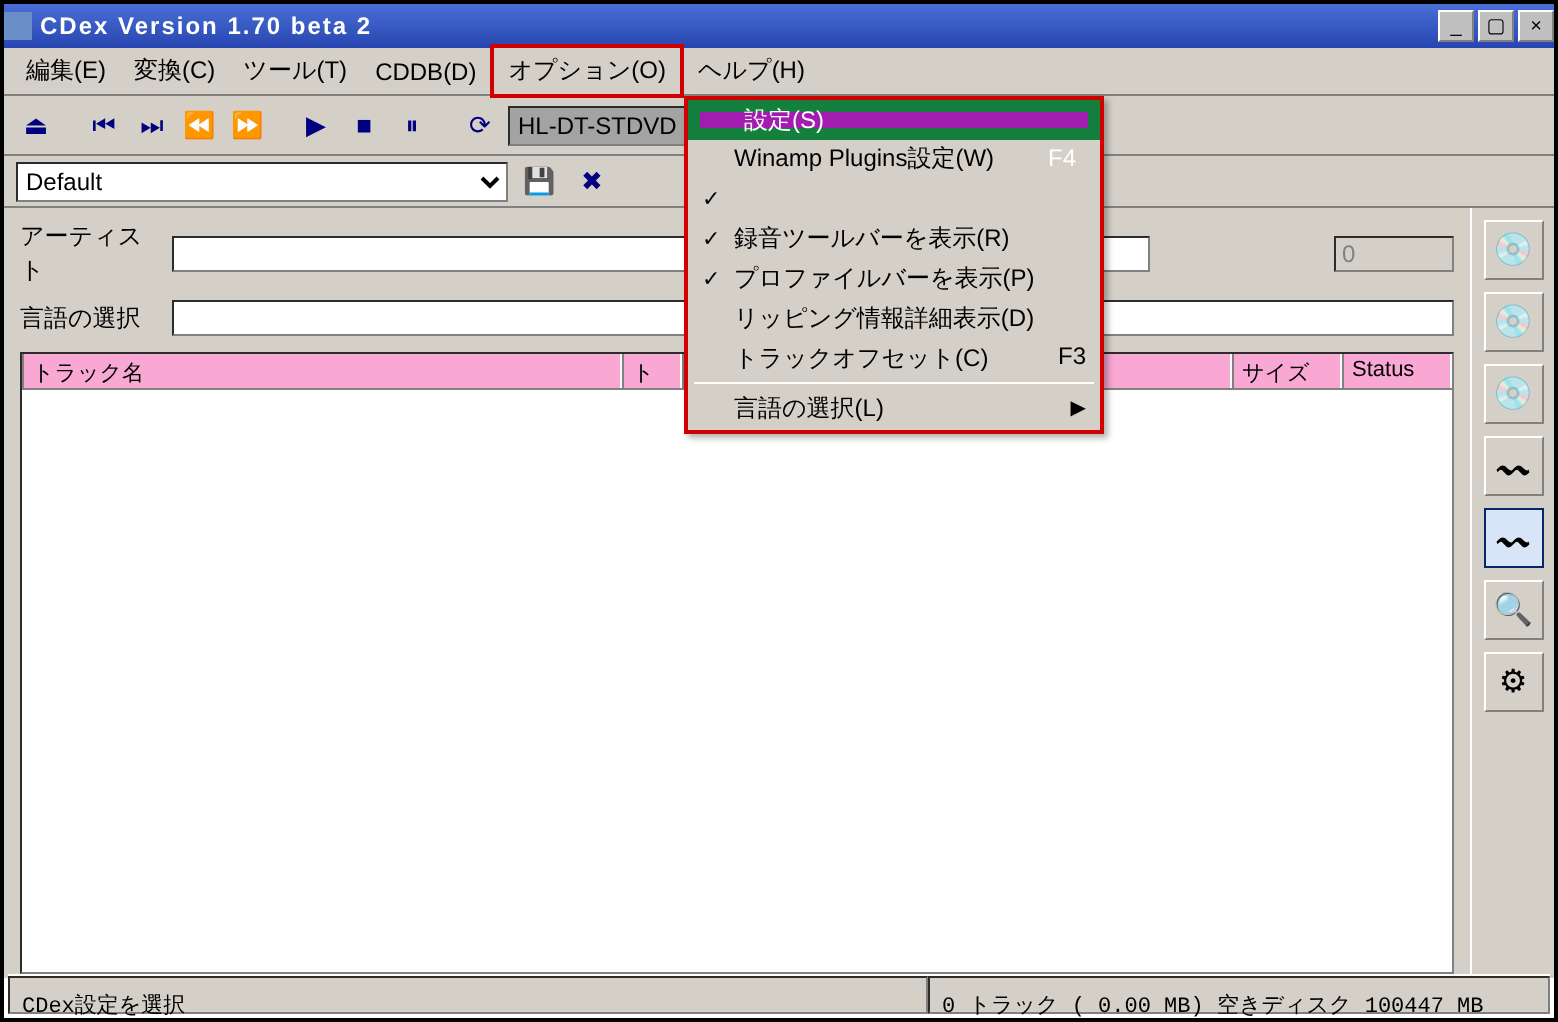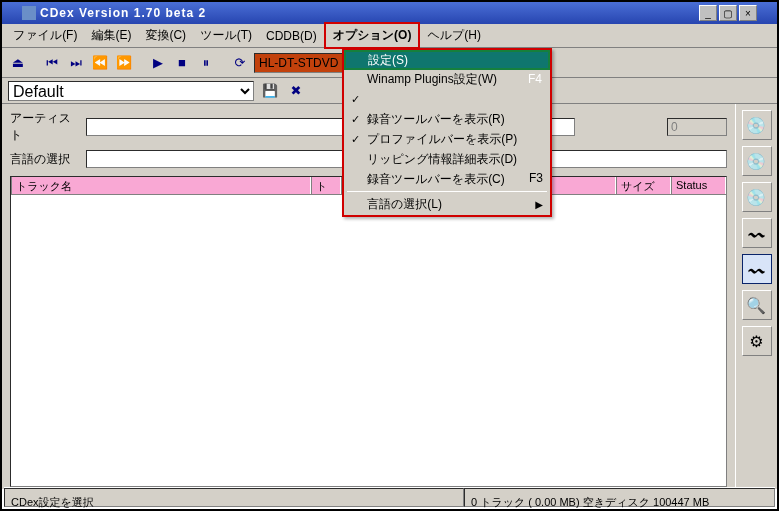--- a/index.html
+++ b/index.html
@@ -1,63 +1,62 @@
 <!DOCTYPE html>
 <html><head>
 <meta charset="utf-8">
 <style>
   * { box-sizing: border-box; margin: 0; padding: 0; }
   body { font-family: "MS UI Gothic", "Meiryo", sans-serif; font-size: 12px; background: #fff; width: 779px; height: 511px; overflow: hidden; border: 2px solid #000; position: relative; }
-  .titlebar { background: linear-gradient(#4a6fd6, #2745b0); color: #fff; height: 22px; display: flex; align-items: center; padding: 0 20px; }
+  .titlebar { background: linear-gradient(#4a6fd6, #2745b0); color: #fff; height: 22px; display: flex; align-items: center; padding: 0 0; }
   .titlebar .t-icon { width: 14px; height: 14px; background: #6a8fc8; margin-right: 4px; }
   .titlebar .title { flex: 1; font-weight: bold; font-size: 12px; letter-spacing: 1px; }
   .titlebar .win-btn { width: 18px; height: 16px; background: #c0c0c0; border: 1px solid #808080; border-top-color:#fff; border-left-color:#fff; margin-left: 2px; font-size: 10px; display:flex; align-items:center; justify-content:center; color:#000; }
   .menubar { background: #d4d0c8; height: 24px; display: flex; align-items: center; border-bottom: 1px solid #808080; padding: 0 4px; }
   .menubar .menu-item { padding: 3px 7px; cursor: default; }
-  .menubar .menu-item.active { border: 2px solid #d00000; background: #d4d0c8; position: relative; z-index: 10; font-weight: bold; }
+  .menubar .menu-item.active { border: 2px solid #d00000; background: #d4d0c8; position: relative; z-index: 10; }
   .toolbar { background: #d4d0c8; height: 30px; display: flex; align-items: center; padding: 0 6px; gap: 4px; border-bottom: 1px solid #808080; }
   .tb-sep { width: 6px; }
   .tb-btn { width: 20px; height: 20px; display:flex; align-items:center; justify-content:center; font-size: 13px; color:#000080; }
-  .tb-input { height: 20px; border: 1px inset #808080; background:#c2410c; padding: 0 4px; font-size:12px; }
+  .tb-input { height: 20px; border: 1px inset #808080; background:#a3a3a3; padding: 0 4px; font-size:12px; }
   .profilebar { background: #d4d0c8; height: 26px; display: flex; align-items: center; padding: 0 6px; gap: 6px; border-bottom: 1px solid #808080; }
-  .profilebar select { height: 20px; width: 246px; font-size:16px; background:#fff; border:1px inset #808080; }
+  .profilebar select { height: 20px; width: 246px; font-size:12px; background:#fff; border:1px inset #808080; }
   .main { display: flex; height: calc(511px - 22px - 24px - 30px - 26px - 20px - 4px); }
   .left { flex: 1; background: #d4d0c8; padding: 6px 8px 2px 8px; display:flex; flex-direction:column; }
   .fields { display: grid; grid-template-columns: 70px 1fr 80px 60px; row-gap: 6px; column-gap: 6px; align-items:center; }
   .fields input[type=text] { height: 18px; border: 1px inset #808080; background:#fff; padding:0 3px; font-size:12px; }
   .fields .label { font-size: 12px; }
   .list { margin-top: 8px; flex:1; border: 1px inset #808080; background:#fff; display:flex; flex-direction:column; }
   .list-header { display:flex; background:#f9a8d4; height:18px; border-bottom:1px solid #808080; font-size:11px; }
   .list-header .col { border-right:1px solid #fff; border-left:1px solid #808080; padding:2px 4px; }
   .right-tb { width: 42px; background: #d4d0c8; border-left:1px solid #fff; display:flex; flex-direction:column; align-items:center; padding-top: 6px; gap:6px; }
   .rt-btn { width: 30px; height: 30px; background:#d4d0c8; border:1px solid #808080; border-top-color:#fff; border-left-color:#fff; display:flex; align-items:center; justify-content:center; font-size:16px; }
   .statusbar { position:absolute; bottom:2px; left:2px; right:2px; height: 20px; background:#d4d0c8; border-top:1px solid #fff; display:flex; font-size:11px; }
-  .statusbar .pane { border:1px inset #808080; padding:6px 6px; }
+  .statusbar .pane { border:1px inset #808080; padding:6px 6px;font-family:Liberation Mono, monospace; }
   .dropdown { position:absolute; top: 46px; left: 340px; width: 210px; background:#d4d0c8; border:2px solid #d00000; z-index: 20; padding: 1px; box-shadow: 2px 2px 3px rgba(0,0,0,0.3); }
   .dd-item { display:flex; align-items:center; height:20px; padding: 0 6px 0 22px; font-size:12px; position:relative; }
   .dd-item .ck { position:absolute; left:6px; font-size:11px; }
-  .dd-item.selected { background:#0f766e; color:#fff; border:2px solid #15803d; margin:-1px; }
+  .dd-item.selected { background:#a21caf; color:#fff; border:6px solid #15803d; margin:-1px; }
   .dd-item .sc { margin-left:auto;margin-top:38px; }
   .dd-item .arrow { margin-left:auto; font-size:10px; }
   .dd-sep-line { height:1px; background:#808080; margin:2px 2px; border-bottom:1px solid #fff; }
   .disabled-input { background:#d4d0c8 !important; color:#808080; }
 </style>
 </head>
 <body>
 
 <div class="titlebar">
   <div class="t-icon"></div>
   <div class="title">CDex Version 1.70 beta 2</div>
   <div class="win-btn">_</div>
   <div class="win-btn">▢</div>
   <div class="win-btn">×</div>
 </div>
 
 <div class="menubar">
-  <div class="menu-item">ファイル(F)</div>
   <div class="menu-item">編集(E)</div>
   <div class="menu-item">変換(C)</div>
   <div class="menu-item">ツール(T)</div>
   <div class="menu-item">CDDB(D)</div>
   <div class="menu-item active">オプション(O)</div>
   <div class="menu-item">ヘルプ(H)</div>
 </div>
 
 <div class="toolbar">
   <div class="tb-btn">⏏</div>
@@ -135,20 +134,20 @@
     </div>
   <div class="dd-item">
       <span class="ck">✓</span>
       <span>プロファイルバーを表示(P)</span>
     </div>
   <div class="dd-item">
       <span>リッピング情報詳細表示(D)</span>
       <span class="sc">F3</span>
     </div>
   <div class="dd-item">
-      <span>録音ツールバーを表示(C)</span>
+      <span>トラックオフセット(C)</span>
     </div>
   <div class="dd-sep-line"></div>
   <div class="dd-item">
       <span>言語の選択(L)</span>
       <span class="arrow">▶</span>
     </div>
 </div>
 
 </body></html>

